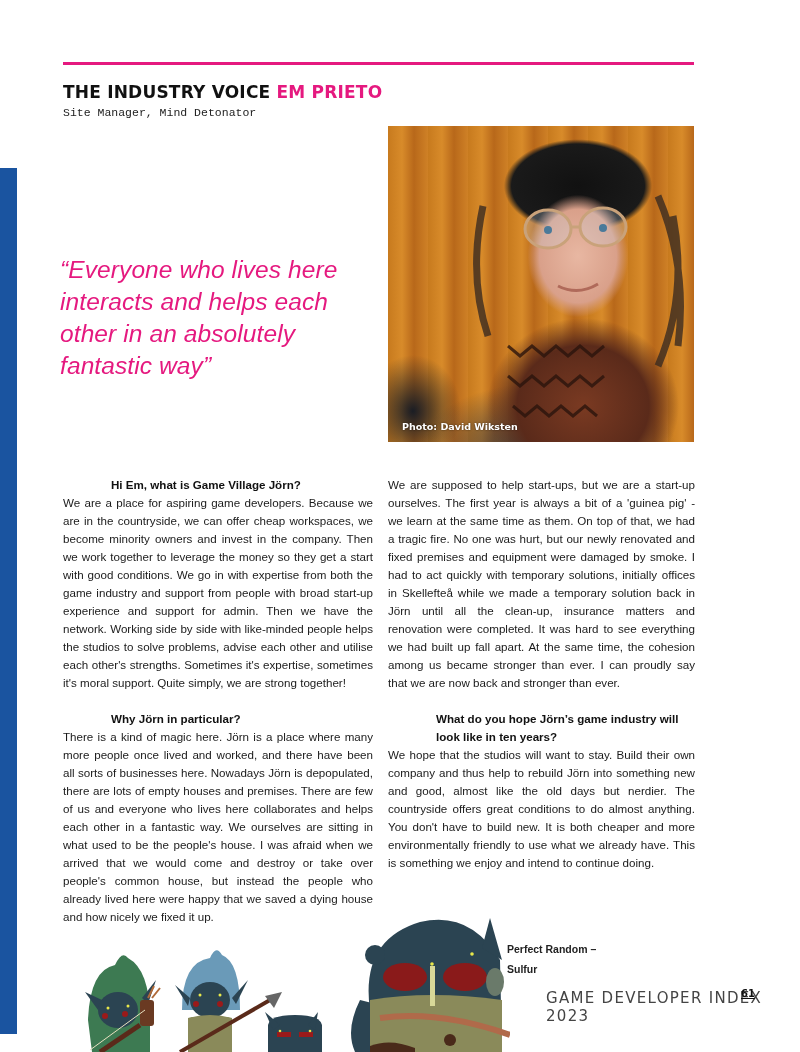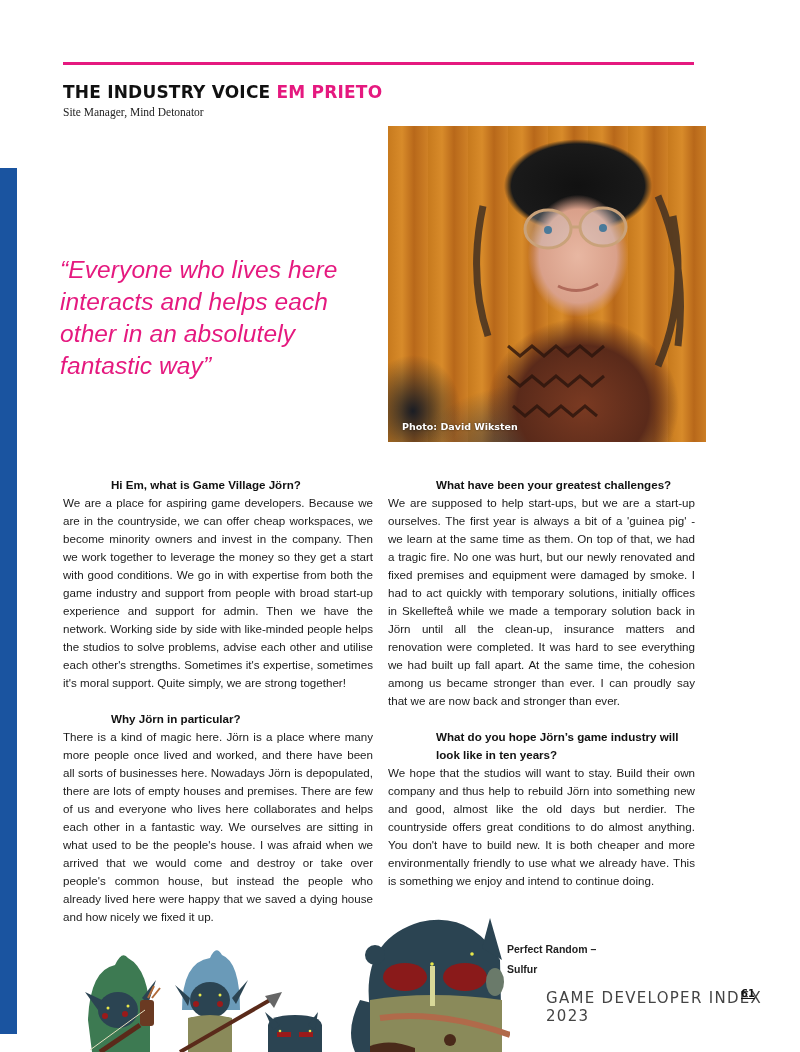--- a/index.html
+++ b/index.html
@@ -1,31 +1,31 @@
 <!DOCTYPE html>
 <html><head>
 <meta charset="utf-8">
 <style>
   html, body { margin:0; padding:0; background:#ffffff; }
   body { width:800px; height:1052px; position:relative; overflow:hidden; font-family:"DejaVu Sans", sans-serif; color:#1a1a1a; }
   .side-bar { position:absolute; left:0; top:168px; width:17px; height:866px; background:#1a54a0; }
   .top-rule { position:absolute; left:63px; top:62px; width:631px; height:3px; background:#e5197f; }
   .title { position:absolute; left:63px; top:82px; margin:0; font-family:"DejaVu Sans", sans-serif; font-weight:bold; font-size:17px; letter-spacing:0.2px; color:#111; white-space:nowrap; }
   .title .accent { color:#e5197f; }
-  .subtitle { position:absolute; left:63px; top:106px; font-size:11.5px; color:#222; font-family:Liberation Serif, serif; }
+  .subtitle { position:absolute; left:63px; top:106px; font-size:11.5px; color:#222; font-family:Liberation Mono, monospace; }
   .quote { position:absolute; left:60px; top:254px; width:282px; text-align:left; font-family:"Liberation Sans", sans-serif; font-style:italic; font-size:24.5px; line-height:32px; color:#e5197f; font-weight:normal; letter-spacing:0.1px; }
   .photo { position:absolute; left:388px; top:126px; width:306px; height:316px; overflow:hidden;
     background:
       radial-gradient(ellipse 70px 85px at 190px 130px, #e8b7a2 0%, #d9a08a 55%, rgba(0,0,0,0) 72%),
       radial-gradient(ellipse 95px 60px at 190px 60px, #111 0%, #1a1a1a 70%, rgba(0,0,0,0) 78%),
       radial-gradient(ellipse 120px 110px at 195px 280px, #7a3a22 0%, #5a2a1a 55%, rgba(0,0,0,0) 80%),
       radial-gradient(ellipse 160px 80px at 160px 320px, #2b3340 0%, rgba(0,0,0,0) 80%),
       radial-gradient(ellipse 60px 70px at 25px 285px, #1a1d24 0%, rgba(0,0,0,0) 80%),
       repeating-linear-gradient(90deg, #c77a1e 0px, #d88b2a 14px, #b8681a 26px, #cf8126 40px),
-      #c77a1e; padding-left: 12px; }
+      #c77a1e; }
   .photo .credit { position:absolute; left:14px; bottom:10px; font-family:"DejaVu Sans", sans-serif; font-size:9.5px; font-weight:bold; color:#ffffff; text-shadow:0 0 2px rgba(0,0,0,0.6); }
   .col { position:absolute; font-family:"Liberation Sans", sans-serif; font-size:11.6px; line-height:18px; color:#1a1a1a; }
   .col-left { left:63px; top:476px; width:310px; text-align:justify; }
   .col-right { left:388px; top:476px; width:307px; text-align:justify; }
   .q { font-weight:bold; margin:0; font-size:11.6px; color:#111; text-align:left;padding-left:48px; }
   .a { margin:0 0 18px 0; }
   .game-art { position:absolute; left:70px; top:900px; width:440px; height:152px; }
   .art-caption { position:absolute; left:507px; top:939px; font-family:"Liberation Sans", sans-serif; font-size:10.5px; line-height:20px; font-weight:bold; color:#222; width:110px; }
   .footer-pub { position:absolute; left:546px; top:989px; font-size:15px; letter-spacing:1.3px; color:#444; font-family:"DejaVu Sans", sans-serif; }
   .footer-page { position:absolute; left:741px; top:988px; font-size:10px; font-weight:bold; color:#111; font-family:"DejaVu Sans", sans-serif;text-decoration:underline; }
@@ -59,21 +59,20 @@
 </div>
 
 <div class="col col-left">
   <p class="q">Hi Em, what is Game Village Jörn?</p>
   <p class="a">We are a place for aspiring game developers. Because we are in the countryside, we can offer cheap workspaces, we become minority owners and invest in the company. Then we work together to leverage the money so they get a start with good conditions. We go in with expertise from both the game industry and support from people with broad start-up experience and support for admin. Then we have the network. Working side by side with like-minded people helps the studios to solve problems, advise each other and utilise each other's strengths. Sometimes it's expertise, sometimes it's moral support. Quite simply, we are strong together!</p>
   <p class="q">Why Jörn in particular?</p>
   <p class="a">There is a kind of magic here. Jörn is a place where many more people once lived and worked, and there have been all sorts of businesses here. Nowadays Jörn is depopu­lated, there are lots of empty houses and premises. There are few of us and everyone who lives here collaborates and helps each other in a fantastic way. We ourselves are sitting in what used to be the people's house. I was afraid when we arrived that we would come and destroy or take over people's common house, but instead the people who already lived here were happy that we saved a dying house and how nicely we fixed it up.</p>
 </div>
 
 <div class="col col-right">
-  <p class="q">What have been your greatest challenges?</p>
   <p class="a">We are supposed to help start-ups, but we are a start-up ourselves. The first year is always a bit of a 'guinea pig' - we learn at the same time as them. On top of that, we had a tragic fire. No one was hurt, but our newly reno­vated and fixed premises and equipment were damaged by smoke. I had to act quickly with temporary solutions, initially offices in Skellefteå while we made a temporary solution back in Jörn until all the clean-up, insurance matters and renovation were completed. It was hard to see everything we had built up fall apart. At the same time, the cohesion among us became stronger than ever. I can proudly say that we are now back and stronger than ever.</p>
   <p class="q">What do you hope Jörn’s game industry will look like in ten years?</p>
   <p class="a">We hope that the studios will want to stay. Build their own company and thus help to rebuild Jörn into something new and good, almost like the old days but nerdier. The countryside offers great conditions to do almost anything. You don't have to build new. It is both cheaper and more environmentally friendly to use what we already have. This is something we enjoy and intend to continue doing.</p>
 </div>
 
 <svg class="game-art" viewBox="0 0 440 152" width="440" height="152">
 
   <g>
     <path d="M18 120 Q20 70 45 65 Q52 50 58 58 Q80 70 80 120 L80 152 L22 152 Z" fill="#3d7a52"></path>
     <polygon points="15,92 32,100 28,110" fill="#2b4452"></polygon>

